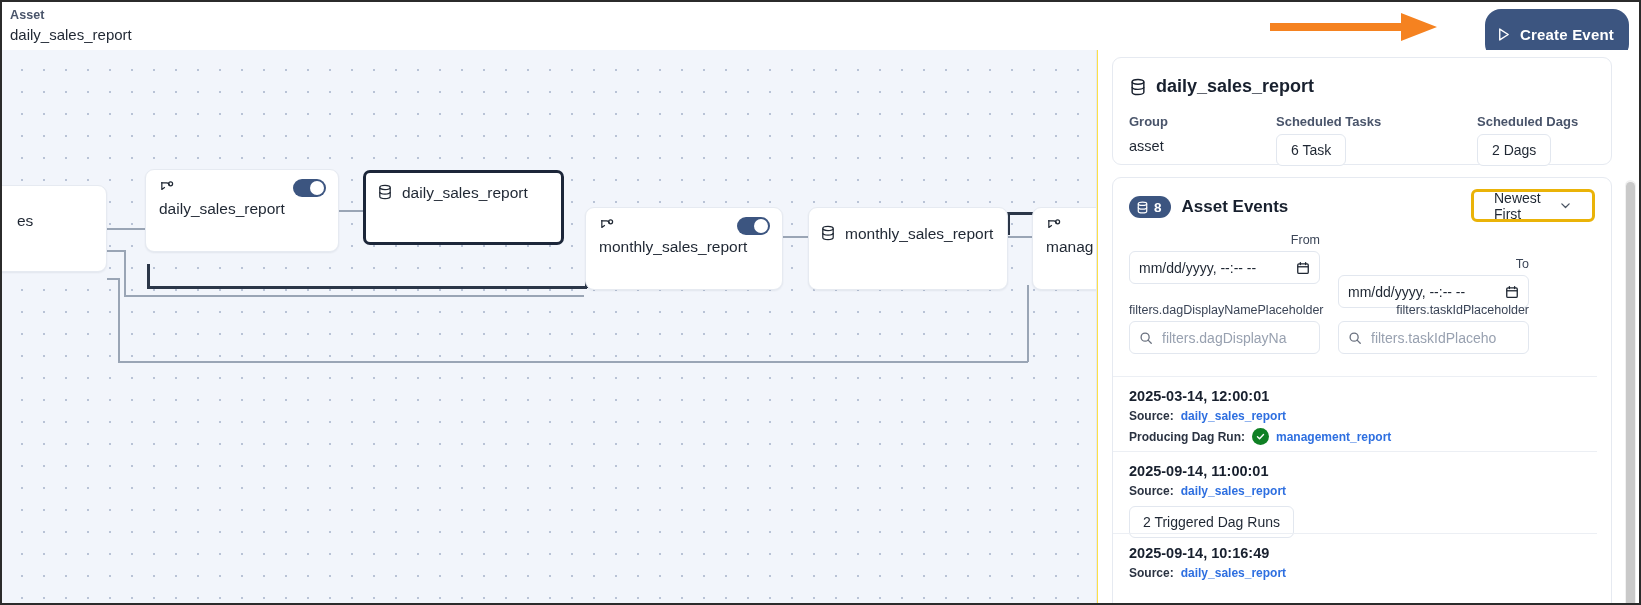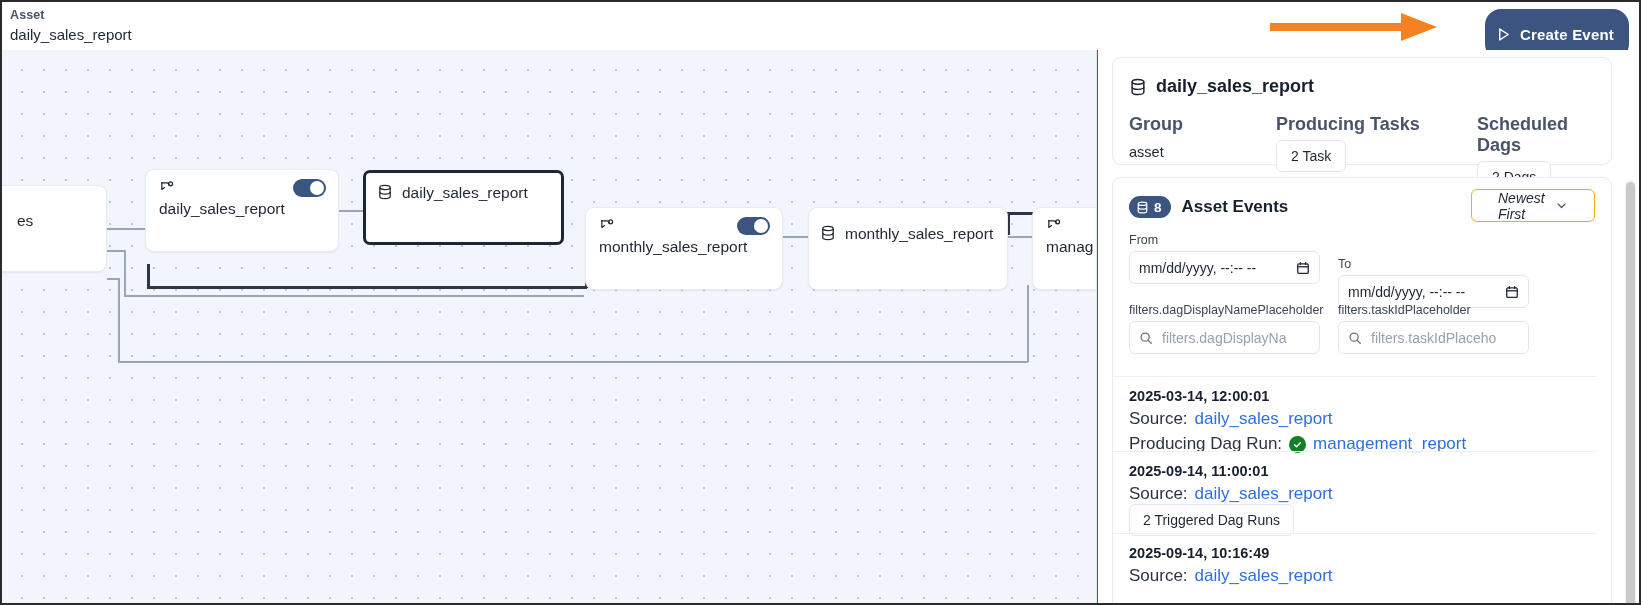--- a/index.html
+++ b/index.html
@@ -7,21 +7,21 @@
     margin: 0; padding: 0;
     width: 1641px; height: 605px;
     font-family: "Liberation Sans", sans-serif;
     background: #ffffff;
     overflow: hidden;
   }
   #root {
     position: relative;
     width: 1641px; height: 605px;
     border: 2px solid #2b2b2b;
-    background: #15803d;
+    background: #fde047;
     overflow: hidden;
   }
 
   
   #topbar {
     position: absolute; left: 0; top: 0;
     width: 1637px; height: 48px;
     background: #ffffff;
   }
   #breadcrumb { position: absolute; left: 8px; top: 5px; }
@@ -118,21 +118,21 @@
     border: 1px solid #e6eaf1;
     border-radius: 9px;
   }
   #summary-card { left: 14px; top: 7px; width: 500px; height: 108px; }
   #summary-title {
     position: absolute; left: 16px; top: 18px;
     display: flex; align-items: center; gap: 9px;
   }
   #summary-title .txt { font-size: 18px; font-weight: bold; color: #18202e; }
   .meta-col { position: absolute; top: 56px; }
-  .meta-label { font-size: 18px; font-weight: bold; color: #49546a; display:block; }
+  .meta-label { font-size: 13px; font-weight: bold; color: #49546a; display:block; }
   .meta-value { font-size: 14.5px; color: #1f2733; display:block; margin-top: 9px; }
   .pill-btn {
     display: inline-block;
     margin-top: 5px;
     border: 1px solid #e2e7ef; border-radius: 6px;
     background: #fff;
     padding: 7px 14px;
     font-size: 14px; color: #1f2733;
     white-space: nowrap; cursor: pointer;
   }
@@ -148,31 +148,31 @@
     border-radius: 11px; height: 22px;
     display: flex; align-items: center; gap: 5px;
     padding: 0 9px 0 7px;
     font-size: 13.5px; font-weight: bold;
   }
   #events-head .txt { font-size: 17px; font-weight: bold; color: #18202e; }
 
   #sort-select {
     position: absolute; right: 16px; top: 11px;
     width: 124px; height: 33px;
-    border: 1px solid #eab308; border-radius: 6px;
+    border: 3px solid #eab308; border-radius: 6px;
     background: #fff; cursor: pointer;
     display: flex; align-items: center;
-    padding: 0 26px;
-    font-size: 14px; color: #1f2733; font-style: italic;
+    padding: 0 20px;
+    font-size: 14px; color: #1f2733;
   }
   #sort-select .chev { margin-left: auto; }
 
   .field { position: absolute; }
   .field-label {
-    font-size: 12.5px; color: #3b4557; display:block; margin-bottom: 4px;
+    font-size: 12.5px; color: #3b4557; display:block; margin-bottom: 4px; text-align: right;
   }
   .dt-input {
     width: 191px; height: 33px;
     border: 1px solid #e2e7ef; border-radius: 6px;
     background: #fff;
     display: flex; align-items: center;
     padding: 0 9px;
     font-size: 14px; color: #1f2733;
     cursor: text;
   }
@@ -190,30 +190,30 @@
 
   .event-row {
     position: absolute; left: 0; width: 484px;
     border-top: 1px solid #eceff4;
     padding: 11px 16px 0 16px;
   }
   .ev-time { font-size: 14.5px; font-weight: bold; color: #18202e; }
   .ev-line {
     display: flex; align-items: center; gap: 7px;
     margin-top: 5px;
-    font-size: 17px; color: #2b3342;
+    font-size: 12px; color: #2b3342; font-weight: bold;
   }
   .link { color: #2e6fe0; }
   .ok-circle {
     width: 17px; height: 17px; border-radius: 50%;
     background: #0f8024;
     display: inline-flex; align-items: center; justify-content: center;
   }
   .ev-btn {
-    display: inline-block; 
+    display: inline-block; margin-top: 8px;
     border: 1px solid #e2e7ef; border-radius: 6px;
     background: #fff; padding: 7px 13px;
     font-size: 14px; color: #1f2733; cursor: pointer;
   }
 
   #panel-scroll-track {
     position: absolute; right: 3px; top: 130px;
     width: 11px; height: 464px;
     background: #f1f1f1; border-radius: 6px;
   }
@@ -346,22 +346,22 @@
         </span>
         <span class="txt">daily_sales_report</span>
       </div>
 
       <div class="meta-col" style="left:16px;">
         <span class="meta-label">Group</span>
         <span class="meta-value">asset</span>
       </div>
 
       <div class="meta-col" style="left:163px;">
-        <span class="meta-label">Producing Tasks</span>
-        <span class="pill-btn">2 Task</span>
+        <span class="meta-label">Scheduled Tasks</span>
+        <span class="pill-btn">6 Task</span>
       </div>
 
       <div class="meta-col" style="left:364px;">
         <span class="meta-label">Scheduled Dags</span>
         <span class="pill-btn">2 Dags</span>
       </div>
     </div>
 
     <div class="card" id="events-card">
 

